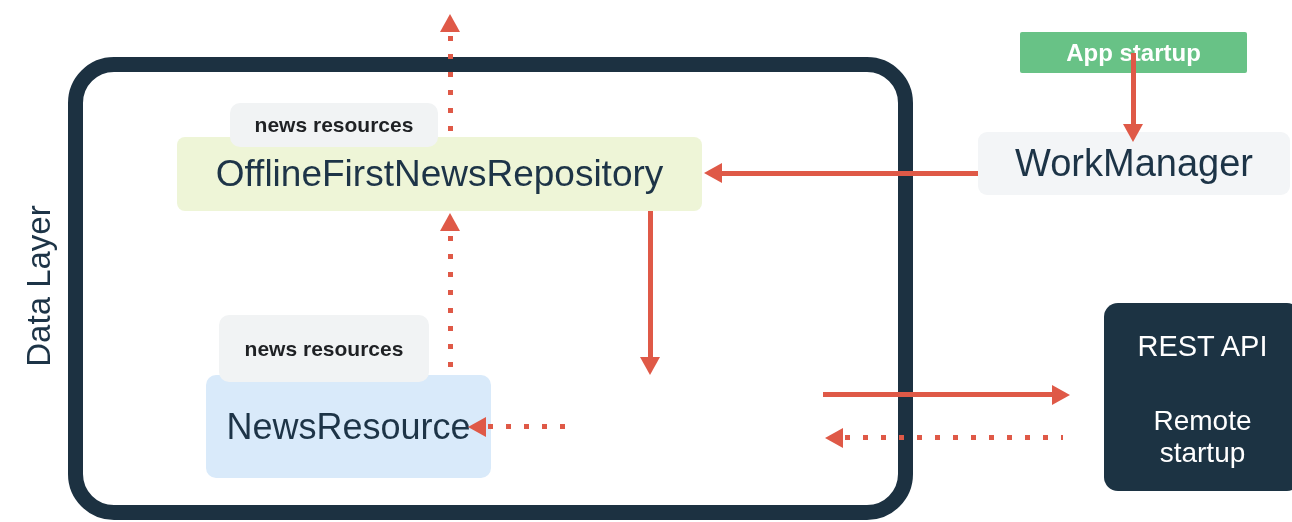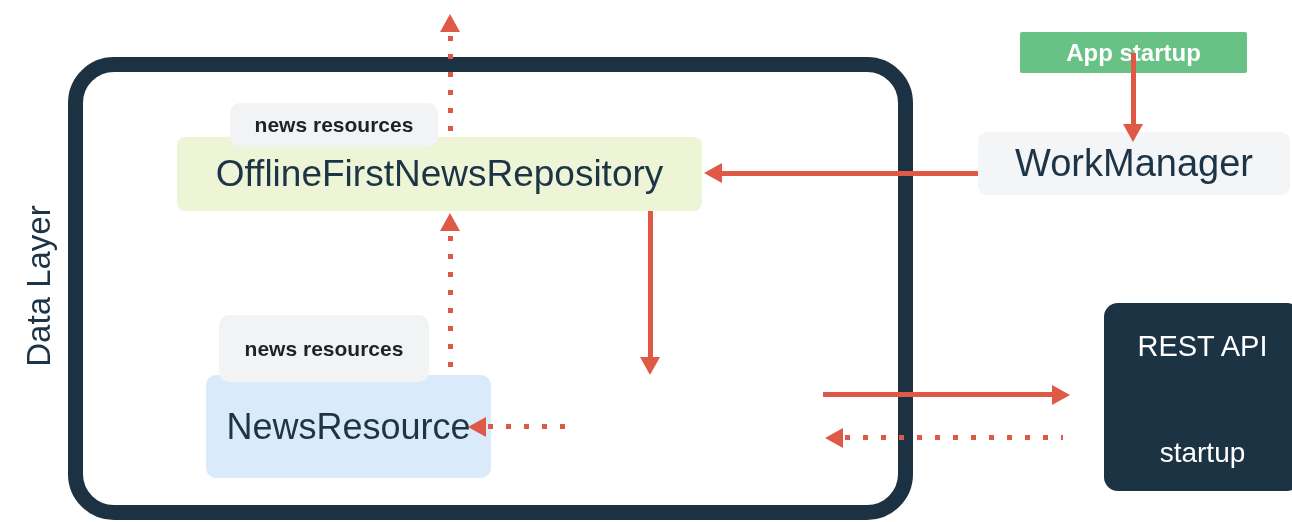--- a/index.html
+++ b/index.html
@@ -82,21 +82,21 @@
     <span>WorkManager</span>
   </div>
 
   <div class="node node-startup">
     <span>App startup</span>
   </div>
 
   <div class="node node-rest">
     <span class="rest-title">REST API</span>
     <span class="rest-sub">
-      <br>
+      <span>Remote</span><br>
       <span>startup</span>
     </span>
   </div>
 
   <div class="arrow">
     <div class="head head-up" style="left:440px;top:213px;"></div>
     <div class="vdots" style="left:448px;top:236px;height:140px;"></div>
   </div>
 
   <div class="arrow">

